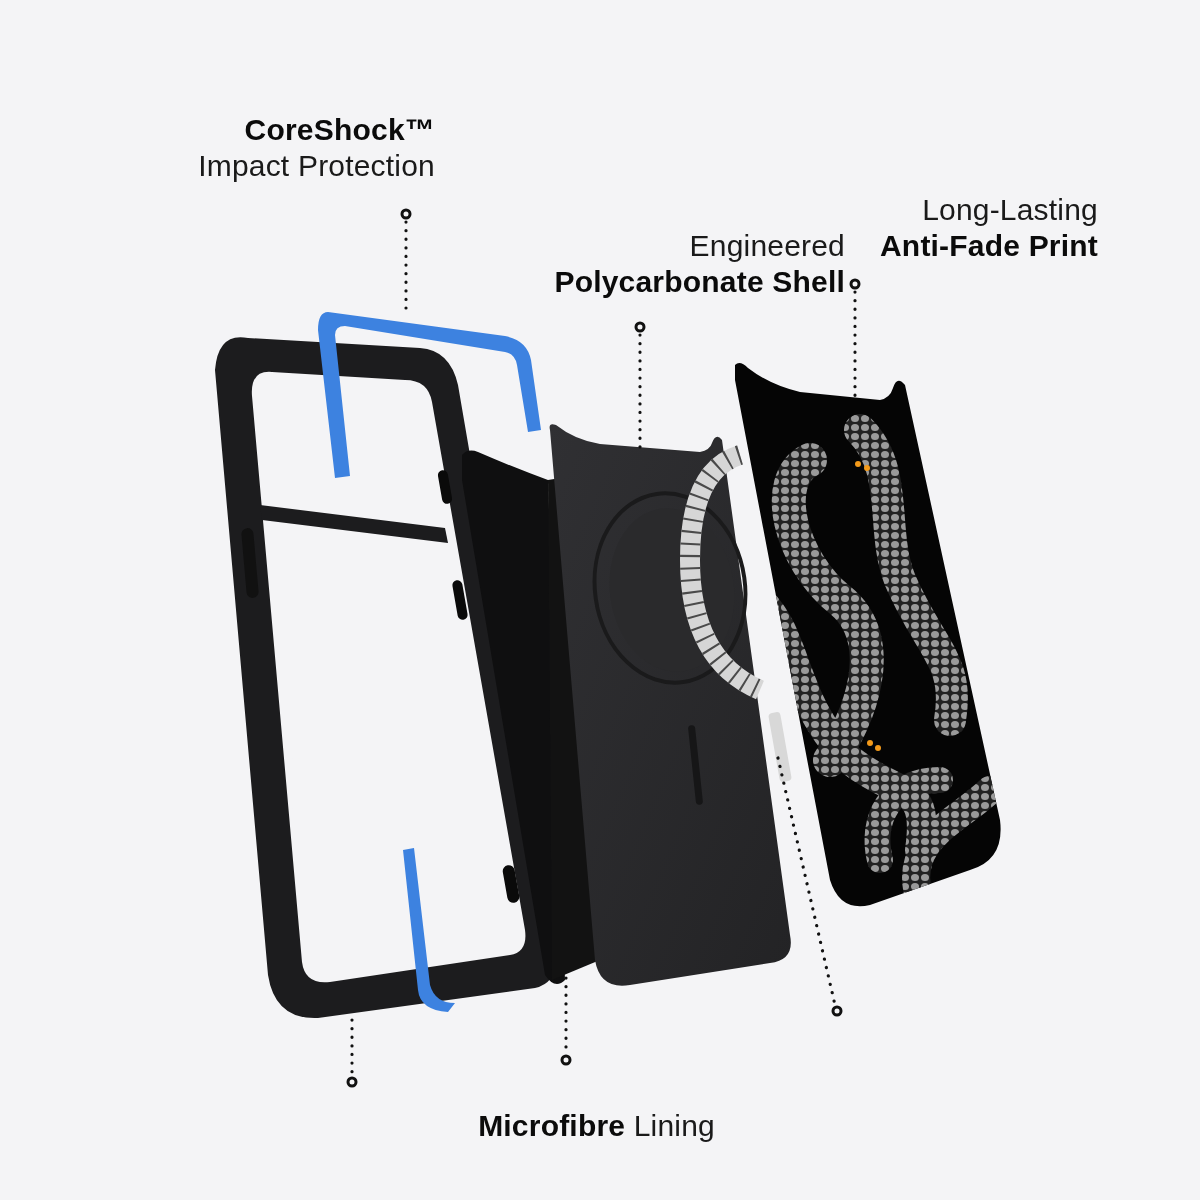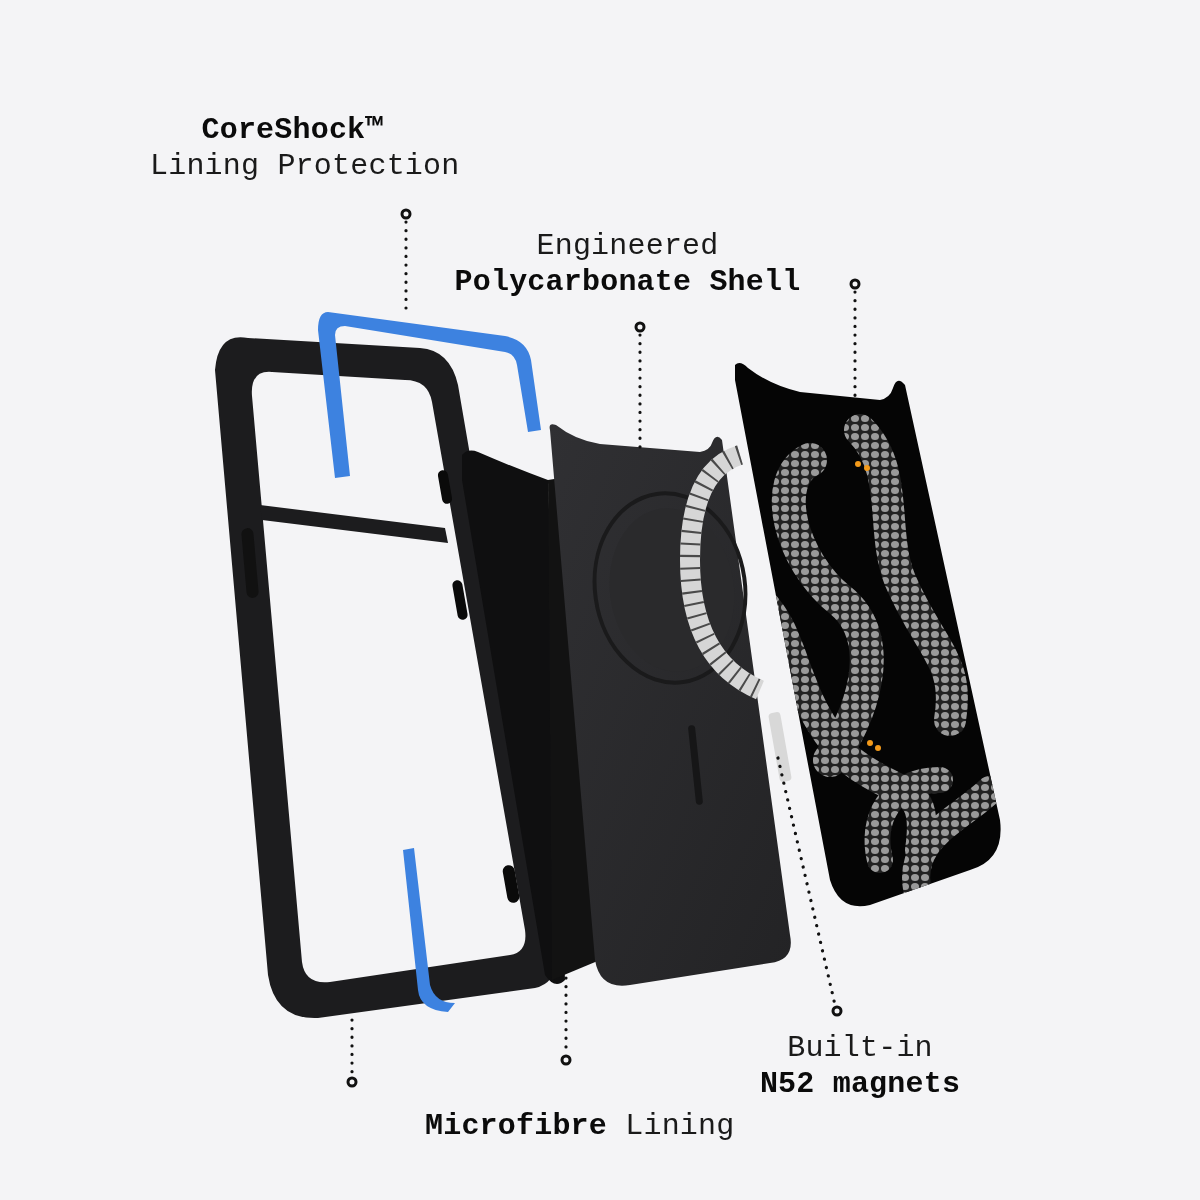--- a/index.html
+++ b/index.html
@@ -5,22 +5,22 @@
     html, body { margin: 0; padding: 0; }
     body {
       width: 1200px; height: 1200px; overflow: hidden;
       background: #f4f4f6;
       font-family: "Liberation Sans", "DejaVu Sans", sans-serif;
       color: #111;
       position: relative;
     }
     .stage { position: absolute; left: 0; top: 0; width: 1200px; height: 1200px; }
     .label {
-      position: absolute; text-align: center; line-height: 1.2;
-      font-size: 30px; letter-spacing: 0.2px; white-space: nowrap; font-family: Liberation Mono, monospace;
+      position: absolute; text-align: right; line-height: 1.2;
+      font-size: 30px; letter-spacing: 0.2px; white-space: nowrap;
     }
     .label .light { font-weight: 400; color: #1a1a1a; }
     .label .bold { font-weight: 700; color: #0b0b0b; }
     .label .line { display: block; }
     svg.art { position: absolute; left: 0; top: 0; }
   </style>
 </head>
 <body>
 
 <div class="stage">
@@ -108,33 +108,33 @@
       <circle cx="640" cy="327" r="4"></circle>
       <circle cx="855" cy="284" r="4"></circle>
       <circle cx="352" cy="1082" r="4"></circle>
       <circle cx="566" cy="1060" r="4"></circle>
       <circle cx="837" cy="1011" r="4"></circle>
     </g>
   </svg>
 
   <div class="label" style="left:150px; top:112px; width:285px;">
     <span class="line bold">CoreShock™</span>
-    <span class="line light">Lining Protection</span>
+    <span class="line light">Impact Protection</span>
   </div>
 
-  <div class="label" style="left:450px; top:228px; width:355px;">
+  <div class="label" style="left:490px; top:228px; width:355px;">
     <span class="line light">Engineered</span>
     <span class="line bold">Polycarbonate Shell</span>
   </div>
 
+  <div class="label" style="left:828px; top:192px; width:270px;">
+    <span class="line light">Long-Lasting</span>
+    <span class="line bold">Anti-Fade Print</span>
+  </div>
 
 
   <div class="label" style="left:425px; top:1087px; width:290px;margin-top:21px;">
     <span class="bold">Microfibre</span>
     <span class="light">Lining</span>
   </div>
 
-  <div class="label" style="left:740px; top:1030px; width:240px;">
-    <span class="line light">Built-in</span>
-    <span class="line bold">N52 magnets</span>
-  </div>
 
 </div>
 
 </body></html>

